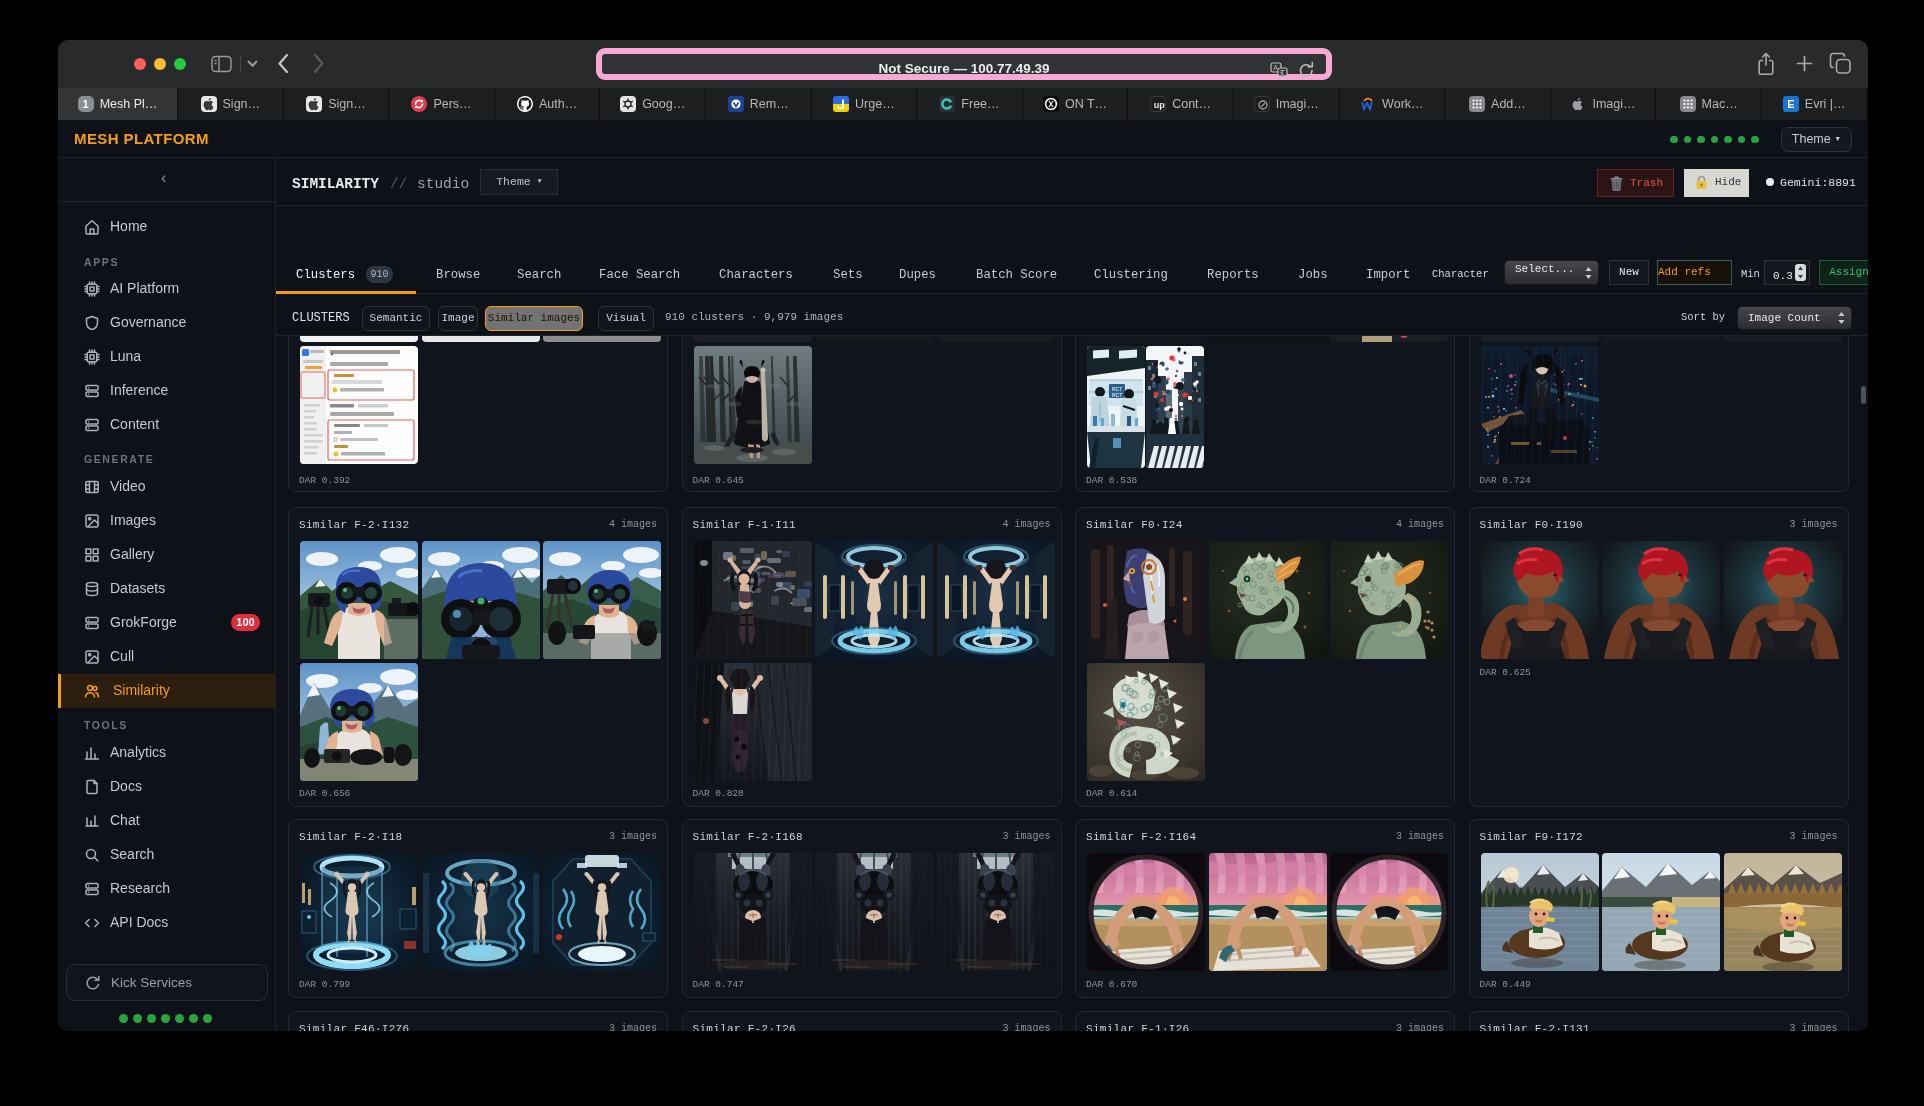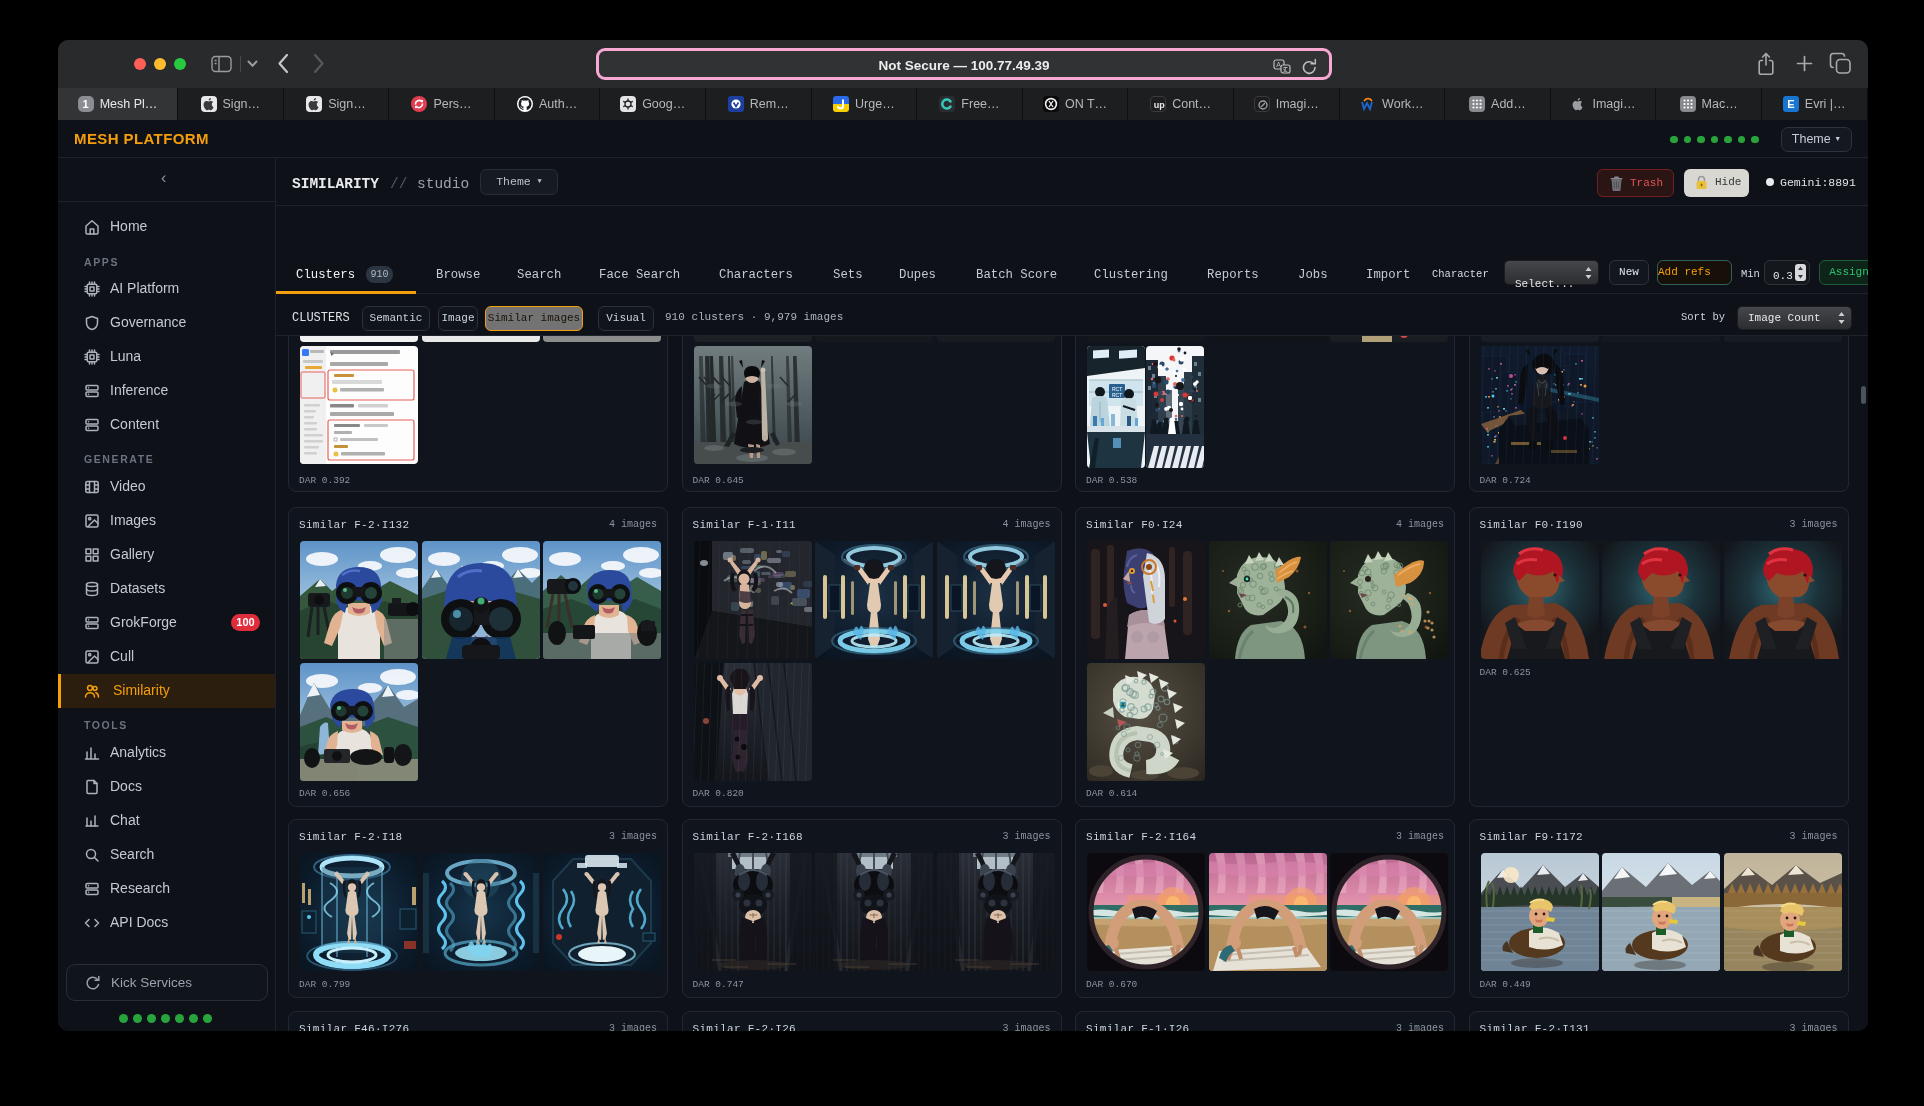--- a/index.html
+++ b/index.html
@@ -3,21 +3,21 @@
 <meta charset="utf-8">
 <style>
   * { margin:0; padding:0; box-sizing:border-box; }
   html,body { width:1924px; height:1106px; background:#000; overflow:hidden; }
   body { font-family:"Liberation Sans", sans-serif; position:relative; }
   #win { position:absolute; left:58px; top:40px; width:1810px; height:991px;
          border-radius:10px; overflow:hidden; background:#0e1117; }
   #toolbar { position:absolute; left:0; top:0; width:1810px; height:48px; background:#292a2c; }
   .tl { position:absolute; top:18px; width:12px; height:12px; border-radius:50%; }
   #addrbar { position:absolute; left:538px; top:8px; width:736px; height:32px; background:#313234;
-             border:3px solid #f9a8d4; border-radius:9px; }
+             border:6px solid #f9a8d4; border-radius:9px; }
   #addrbar .txt { position:absolute; left:0; right:0; top:7px; text-align:center; color:#ececec;
                   font-size:13.5px; font-weight:600; }
   #tabstrip { position:absolute; left:0; top:48px; width:1810px; height:32px; background:#1d1e20; display:flex; }
   .btab { position:relative; height:32px; display:flex; align-items:center; justify-content:center;
           gap:6px; color:#b6b8ba; font-size:12.5px; border-right:1px solid #0f0f11; flex:0 0 105.6px;
           overflow:hidden; white-space:nowrap; }
   .btab.active { background:#333436; color:#e9e9e9; flex:0 0 120px; }
   .fav { width:16px; height:16px; flex:0 0 16px; position:relative; display:inline-block; }
   .fav svg { position:absolute; left:0; top:0; }
 
@@ -52,21 +52,21 @@
   #sbdots .gdot { width:9px; height:9px; }
 
   #main { position:absolute; left:218px; top:38px; width:1592px; height:873px; }
   #pagehdr { position:absolute; left:0; top:0; width:1592px; height:48px; border-bottom:1px solid #1d222b; }
   #controls { position:absolute; left:0; top:48px; width:1592px; height:46px; }
   #tabsrow { position:absolute; left:0; top:94px; width:1592px; height:42px; border-bottom:1px solid #1d222b; }
   #filterrow { position:absolute; left:0; top:136px; width:1592px; height:42px; border-bottom:1px solid #1d222b; }
   #gridvp { position:absolute; left:0; top:178px; width:1592px; height:695px; overflow:hidden; }
 
   .mtxt { font-family:"Liberation Mono", monospace; }
-  .pill { position:absolute; border-radius:6px; font-family:"Liberation Mono", monospace; }
+  .pill { position:absolute; border-radius:0; font-family:"Liberation Mono", monospace; }
 
   .slider { position:absolute; top:21px; height:4px; background:#3a4250; border-radius:2px; }
   .slider .fill { position:absolute; left:0; top:0; height:4px; background:#3a4250; border-radius:2px; }
   .slider .thumb { position:absolute; top:-5px; width:14px; height:14px; border-radius:50%; background:#f59e0b; }
 
   .tab { position:absolute; top:16px; font-family:"Liberation Mono", monospace; font-size:12.3px; color:#c3cdd6; }
   .fbtn { position:absolute; top:12px; height:25px; border:1px solid #2a313b; border-radius:6px;
           background:#10151c; color:#ccd4dc; font-family:"Liberation Mono", monospace; font-size:11px;
           text-align:center; }
   .card { position:absolute; width:380px; background:#10141c; border:1px solid #222833; border-radius:8px; }
@@ -522,21 +522,21 @@
           <span class="tab" style="left:623px;color:#c3cdd6">Dupes</span>
           <span class="tab" style="left:700px;color:#c3cdd6">Batch Score</span>
           <span class="tab" style="left:818px;color:#c3cdd6">Clustering</span>
           <span class="tab" style="left:931px;color:#c3cdd6">Reports</span>
           <span class="tab" style="left:1022px;color:#c3cdd6">Jobs</span>
           <span class="tab" style="left:1090px;color:#c3cdd6">Import</span>
           <span class="mtxt" style="position:absolute;left:90px;top:14px;width:27px;height:17px;background:#2b3642;border-radius:8px;color:#aeb9c4;font-size:10px;text-align:center;line-height:17px">910</span>
           <div style="position:absolute;left:0;top:39px;width:140px;height:3px;background:#f59e0b"></div>
           <span class="mtxt" style="position:absolute;left:1156px;top:16px;font-size:10.5px;color:#d5dbe2">Character</span>
           <span class="pill" style="left:1228px;top:8px;width:95px;height:25px;background:linear-gradient(#45474c,#2b2d31);border:1px solid #1a1c20;border-radius:5px;color:#e8e8ea;font-size:11px">
-            <span style="position:absolute;left:10px;top:17px">Select...</span>
+            <span style="position:absolute;left:10px;top:2px">Select...</span>
             <svg style="position:absolute;right:5px;top:5px" width="9" height="14" viewBox="0 0 9 14">
               <path d="M4.5 1 L7.5 5 h-6z M4.5 13 L1.5 9 h6z" fill="#cdced2"></path>
             </svg>
           </span>
           <span class="pill" style="left:1333px;top:8px;width:40px;height:25px;background:#12161d;border:1px solid #2c333d;color:#dfe5ea;font-size:11px;text-align:center;line-height:23px">New</span>
           <span class="pill" style="left:1381px;top:8px;width:75px;height:25px;background:#171009;border:1px solid #2f6158;color:#f59e0b;font-size:11px;line-height:23px">Add refs</span>
           <span class="mtxt" style="position:absolute;left:1465px;top:16px;font-size:10.5px;color:#d5dbe2">Min</span>
           <span class="pill" style="left:1488px;top:8px;width:46px;height:25px;background:#14181d;border:1px solid #2c333d;color:#e5e7eb;font-size:11px">
             <span style="position:absolute;left:8px;top:9px">0.3</span>
             <span style="position:absolute;right:3px;top:3px;width:11px;height:17px;background:#d9dade;border-radius:3px"><svg width="11" height="17" viewBox="0 0 11 17">

